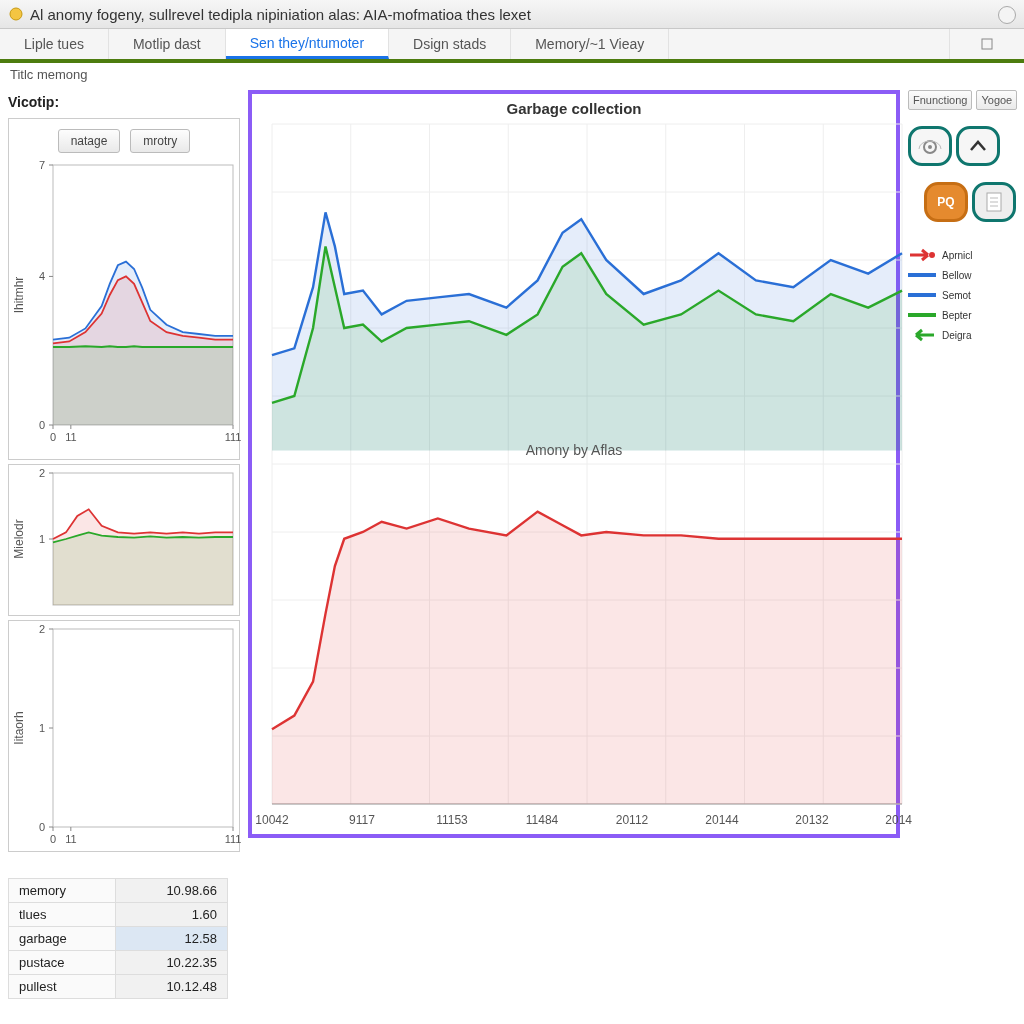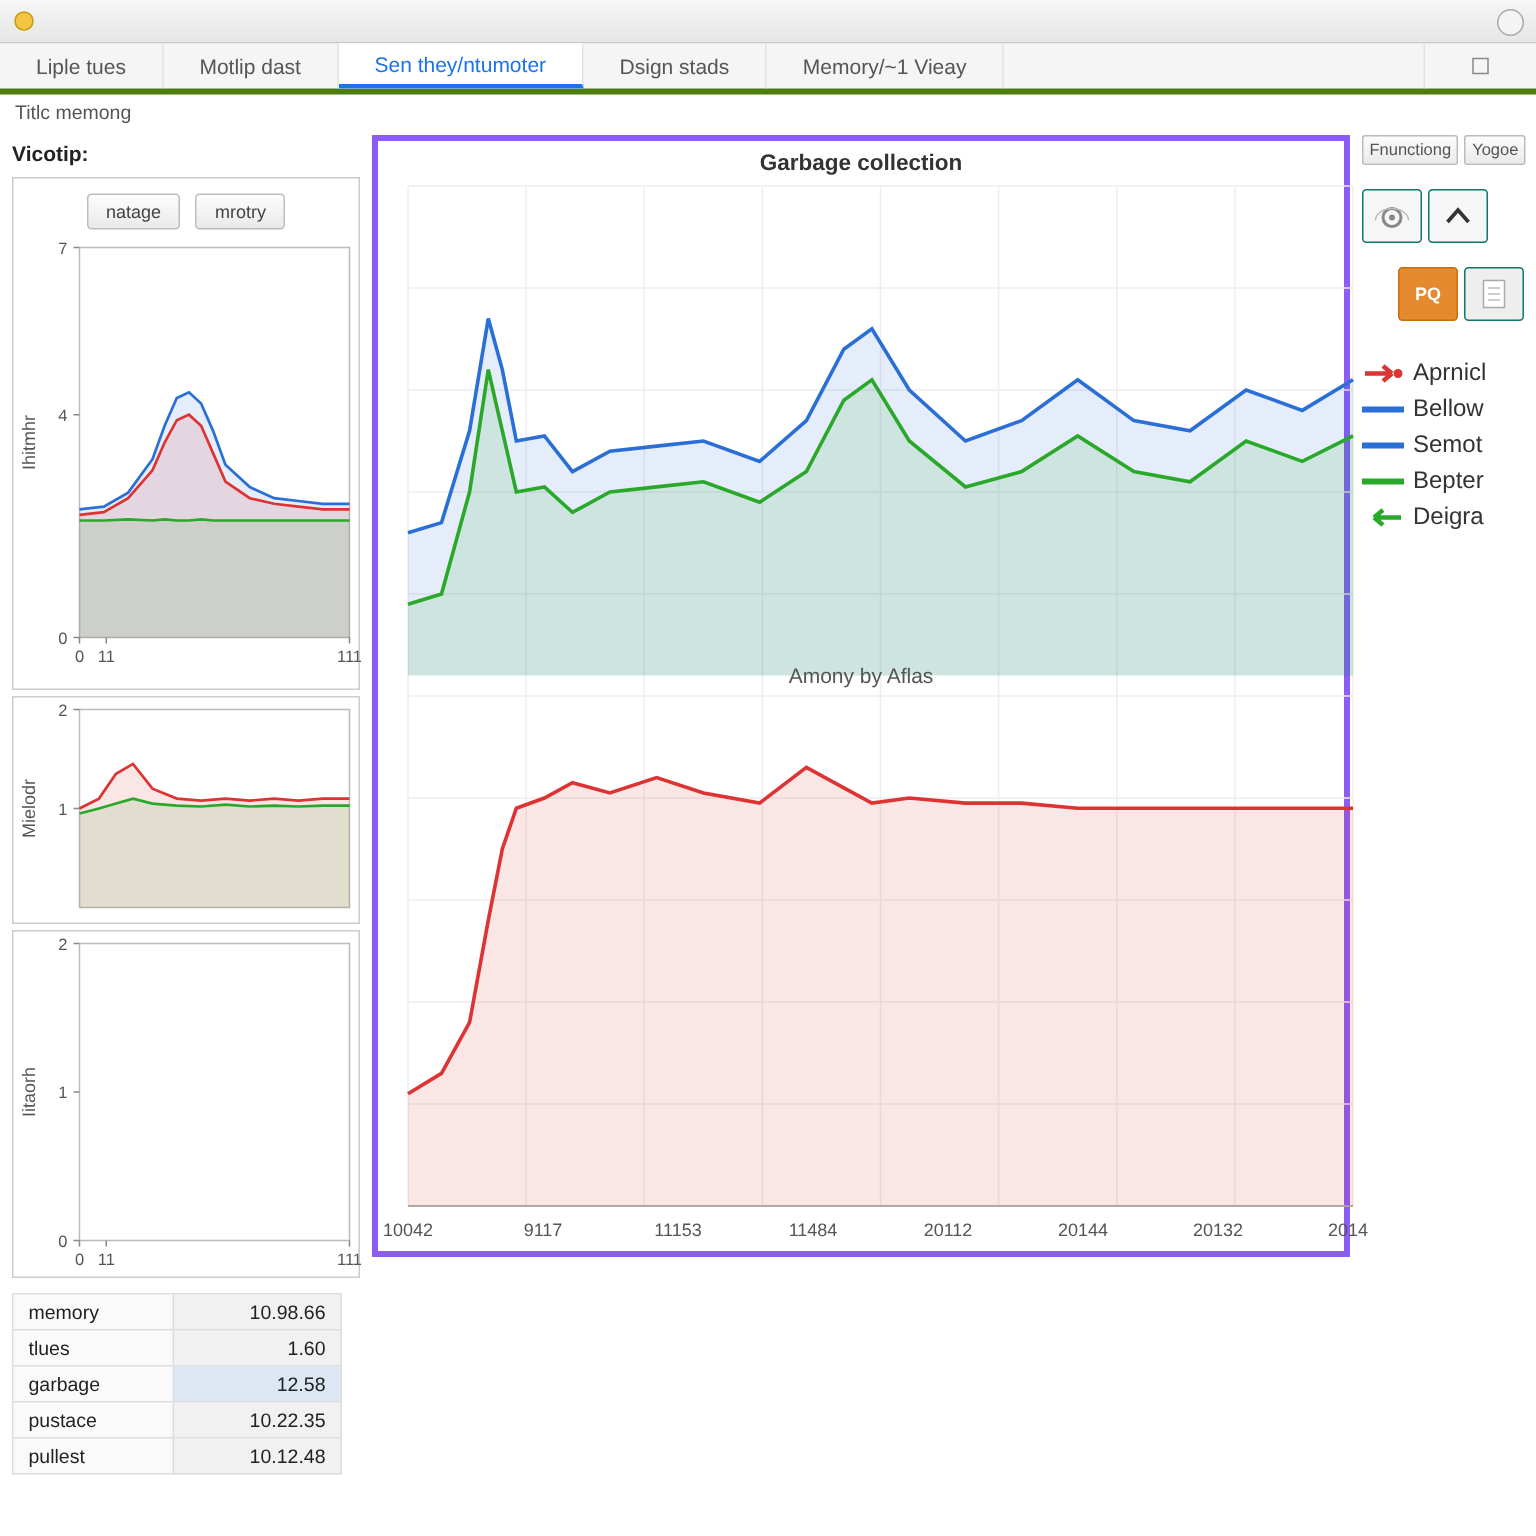--- a/index.html
+++ b/index.html
@@ -18,39 +18,40 @@
   .mini-toolbar{display:flex;gap:10px;justify-content:center;padding:10px 0 6px}
   .btn{background:linear-gradient(#fdfdfd,#e9e9e9);border:1px solid #bbb;border-radius:3px;padding:4px 12px;font-size:12px;color:#444;cursor:pointer}
   .centercol{flex:1;min-width:0}
   .main-panel{border:4px solid #8b5cf6;height:740px;position:relative;background:#fff}
   .main-title{position:absolute;top:6px;left:0;right:0;text-align:center;font-weight:bold;font-size:15px;color:#333}
   .mid-label{position:absolute;left:0;right:0;text-align:center;top:47%;font-size:14px;color:#555}
   .rightcol{width:108px;display:flex;flex-direction:column;gap:16px}
   .rc-btns{display:flex;gap:4px}
   .rc-btn{flex:1;border:1px solid #bbb;background:linear-gradient(#fcfcfc,#eaeaea);font-size:11px;padding:3px 4px;text-align:center;border-radius:2px;cursor:pointer;color:#555}
   .rc-icons{display:flex;gap:4px;align-items:center}
-  .rc-icon-box{width:38px;height:34px;border:1px solid #0f766e;border-radius:3px;display:flex;align-items:center;justify-content:center;background:#f6f6f6}
-  .legend{display:flex;flex-direction:column;gap:6px;margin-top:10px;font-size:16px;color:#333}
+  .rc-icon-box{width:38px;height:34px;border:3px solid #0f766e;border-radius:14px;display:flex;align-items:center;justify-content:center;background:#f6f6f6}
+  .legend{display:flex;flex-direction:column;gap:6px;margin-top:10px;font-size:10px;color:#333}
   .legend-row{display:flex;align-items:center;gap:6px}
   .legend-mark{width:28px;height:14px;display:flex;align-items:center;justify-content:center}
-  .data-table{border-collapse:collapse;margin-top:6px;width:220px;font-size:13px}
+  .data-table{border-collapse:collapse;margin-top:22px;width:220px;font-size:13px}
   .data-table td{border:1px solid #ddd;padding:4px 10px;background:#fafafa}
   .data-table td.value{text-align:right;background:#f1f1f1}
   .data-table tr.hl td.value{background:#dce7f3}
   svg text{font-family:Arial;fill:#555}
 </style>
 </head>
 <body>
 
 <div class="titlebar">
   <span class="icon">
     <svg width="16" height="16">
         <circle cx="8" cy="8" r="6" fill="#f4c542" stroke="#c79a12"></circle>
       </svg>
   </span>
+  <span class="title">Al anomy fogeny, sullrevel tedipla nipiniation alas: AIA-mofmatioa thes lexet</span>
   <span class="circle-btn"></span>
 </div>
 
 <div class="tabs">
   <div class="tab">Liple tues</div>
   <div class="tab">Motlip dast</div>
   <div class="tab active">Sen they/ntumoter</div>
   <div class="tab">Dsign stads</div>
   <div class="tab">Memory/~1 Vieay</div>
   <div style="flex:1"></div>

